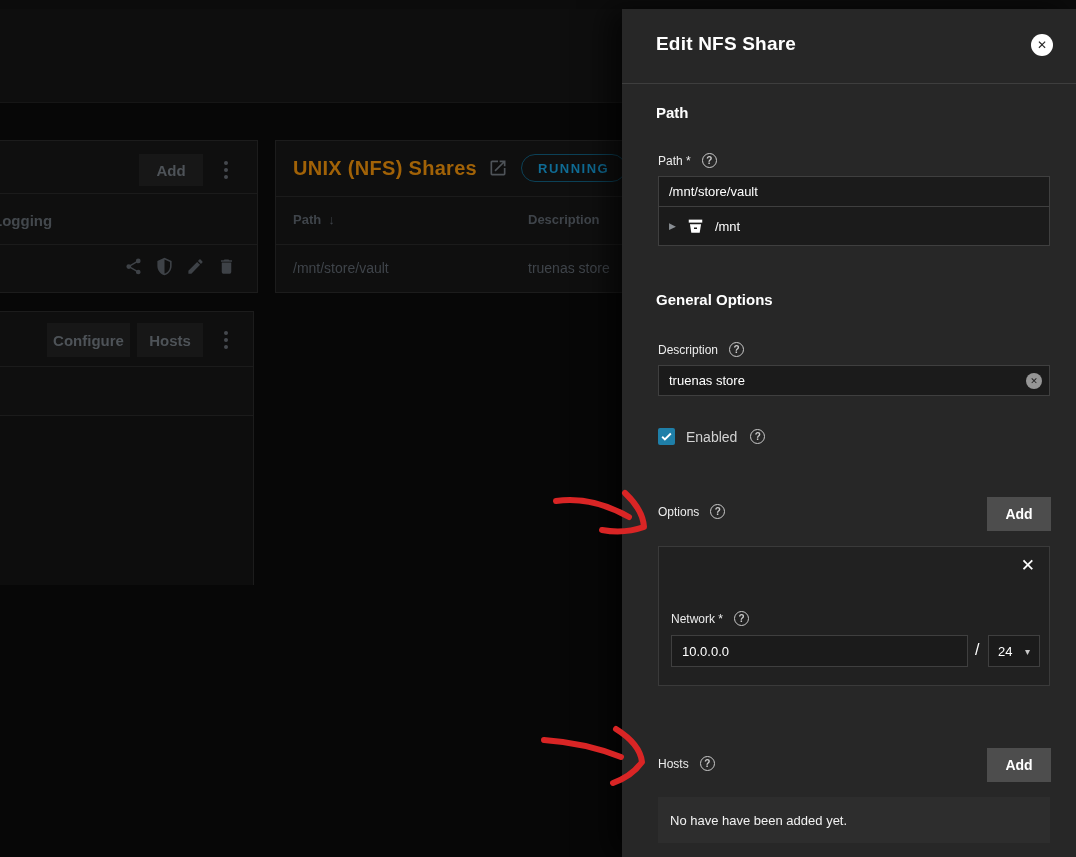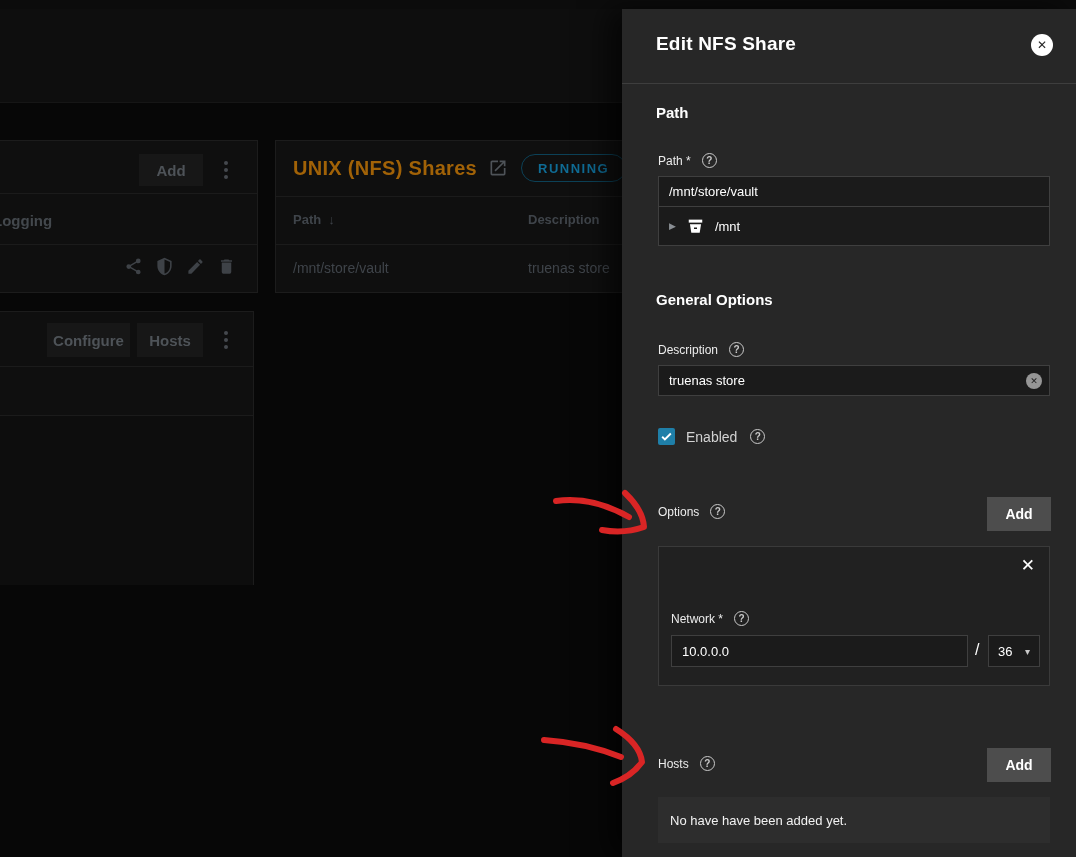--- a/index.html
+++ b/index.html
@@ -206,21 +206,21 @@
 
     <div class="group-card">
       <span class="gc-close">✕</span>
       <div class="label-row lr-network">
         <span>Network *</span>
         <span class="help">?</span>
       </div>
       <input class="tin in-network" value="10.0.0.0" style="">
       <span class="slash">/</span>
       <div class="prefix-select">
-        <span>36</span>
+        <span>24</span>
         <span class="dd-arrow">▾</span>
       </div>
     </div>
 
     <div class="label-row lr-hosts">
       <span>Hosts</span>
       <span class="help">?</span>
     </div>
     <button class="add-btn add-hosts">Add</button>
     <div class="hosts-box">

